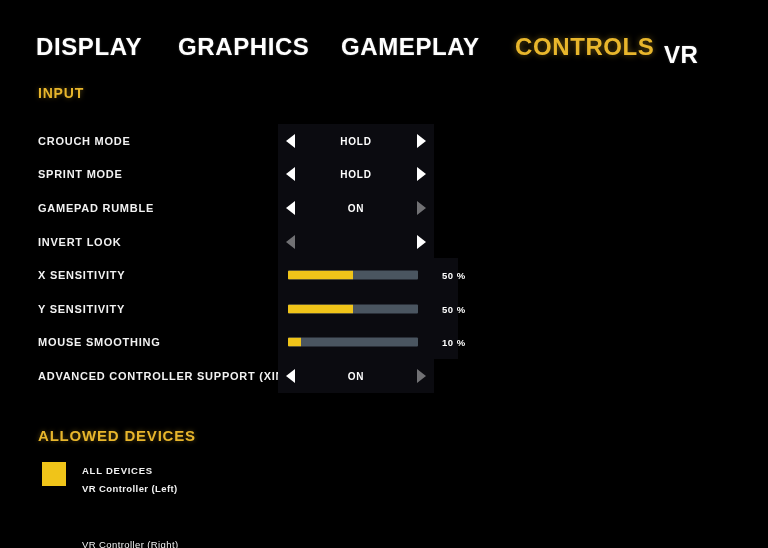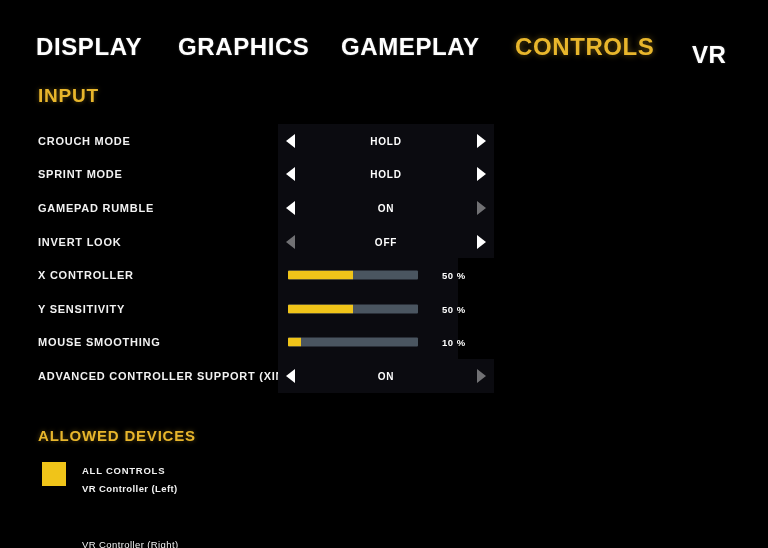--- a/index.html
+++ b/index.html
@@ -19,44 +19,44 @@
   .tab {
     font-size:24px; font-weight:bold; letter-spacing:0.6px;
     color:#ffffff; white-space:nowrap; line-height:1;
     text-shadow:0 0 2px rgba(255,255,255,0.25);
   }
   .tab.active { color:#e8b62c; text-shadow:0 0 6px rgba(232,182,44,0.45); }
   #tab-display  { position:absolute; left:36px;  }
   #tab-graphics { position:absolute; left:178px; }
   #tab-gameplay { position:absolute; left:341px; }
   #tab-controls { position:absolute; left:515px; }
-  #tab-vr       { position:absolute; left:692px;margin-top:15px; }
+  #tab-vr       { position:absolute; left:664px;margin-top:15px; }
 
   
   .section-title {
     position:absolute; color:#e8b62c; font-weight:bold; letter-spacing:0.8px;
     text-shadow:0 0 5px rgba(232,182,44,0.4);
   }
-  #input-title   { left:38px; top:85px;  font-size:19px; }
+  #input-title   { left:38px; top:85px;  font-size:14px; }
   #devices-title { left:38px; top:427px; font-size:15px; }
 
   
   .rows { position:absolute; left:0; top:124px; width:768px; }
   .row { position:relative; height:33.6px; }
   .row-label {
     position:absolute; left:38px; top:50%; transform:translateY(-50%);
     font-size:11px; font-weight:bold; color:#f2f2f2;
     letter-spacing:0.75px; white-space:nowrap;
   }
   
   .ctrl {
     position:absolute; top:0; height:33.6px;
     background:#0b0b10;
   }
-  .ctrl.selector { left:278px; width:216px;padding-left:36px; }
+  .ctrl.selector { left:278px; width:156px;padding-left:36px; }
   .ctrl.slider   { left:278px; width:180px; }
 
   .arrow {
     position:absolute; top:50%; transform:translateY(-50%);
     width:0; height:0; border-top:7px solid transparent;
     border-bottom:7px solid transparent;
   }
   .arrow.left  { left:8px;  border-right:9px solid #ffffff; }
   .arrow.right { right:8px; border-left:9px solid #ffffff; }
   .arrow.dim   { opacity:0.42; }
@@ -132,26 +132,25 @@
         <div class="ctrl selector">
           <div class="arrow left"></div>
           <div class="value">ON</div>
           <div class="arrow right dim"></div>
         </div>
       </div>
       <div class="row">
         <div class="row-label">INVERT LOOK</div>
         <div class="ctrl selector">
           <div class="arrow left dim"></div>
-          <div class="value">OFF</div>
           <div class="arrow right"></div>
         </div>
       </div>
       <div class="row">
-        <div class="row-label">X CONTROLLER</div>
+        <div class="row-label">X SENSITIVITY</div>
         <div class="ctrl slider">
           <div class="track">
             <div class="fill" style="width: 50%;"></div>
           </div>
           <div class="pct">50 %</div>
         </div>
       </div>
       <div class="row">
         <div class="row-label">Y SENSITIVITY</div>
         <div class="ctrl slider">
@@ -178,19 +177,19 @@
           <div class="arrow right dim"></div>
         </div>
       </div>
     </div>
 
   <div class="section-title" id="devices-title">ALLOWED DEVICES</div>
 
   <div id="devices">
     <div class="checkbox"></div>
     <div class="device-list">
-      <div class="device strong" id="device-0">ALL CONTROLS</div>
+      <div class="device strong" id="device-0">ALL DEVICES</div>
       <div class="device" id="device-1">VR Controller (Left)</div>
       <div class="device" id="device-2">VR Controller (Right)</div>
     </div>
   </div>
 
 </div>
 
 </body></html>

